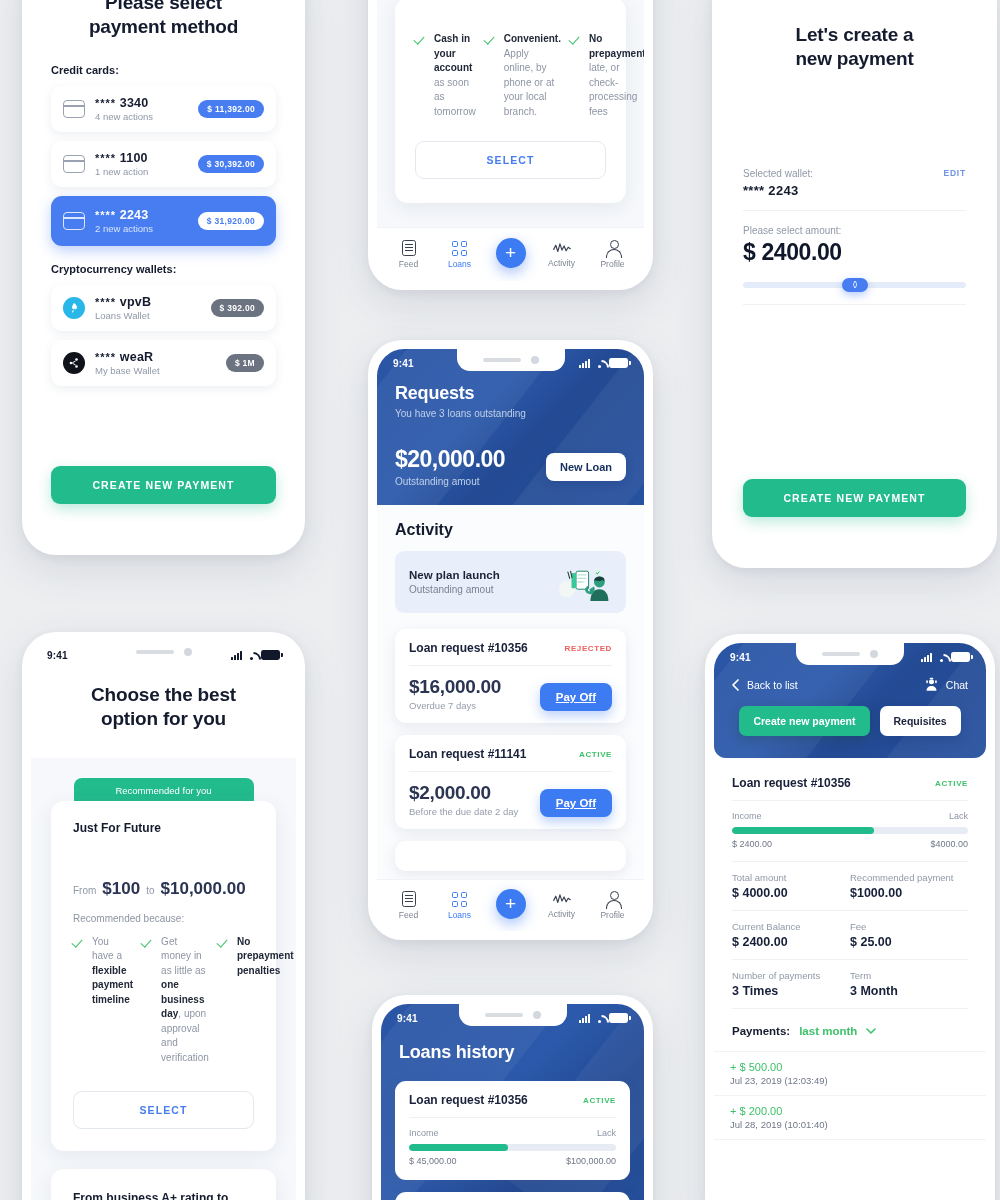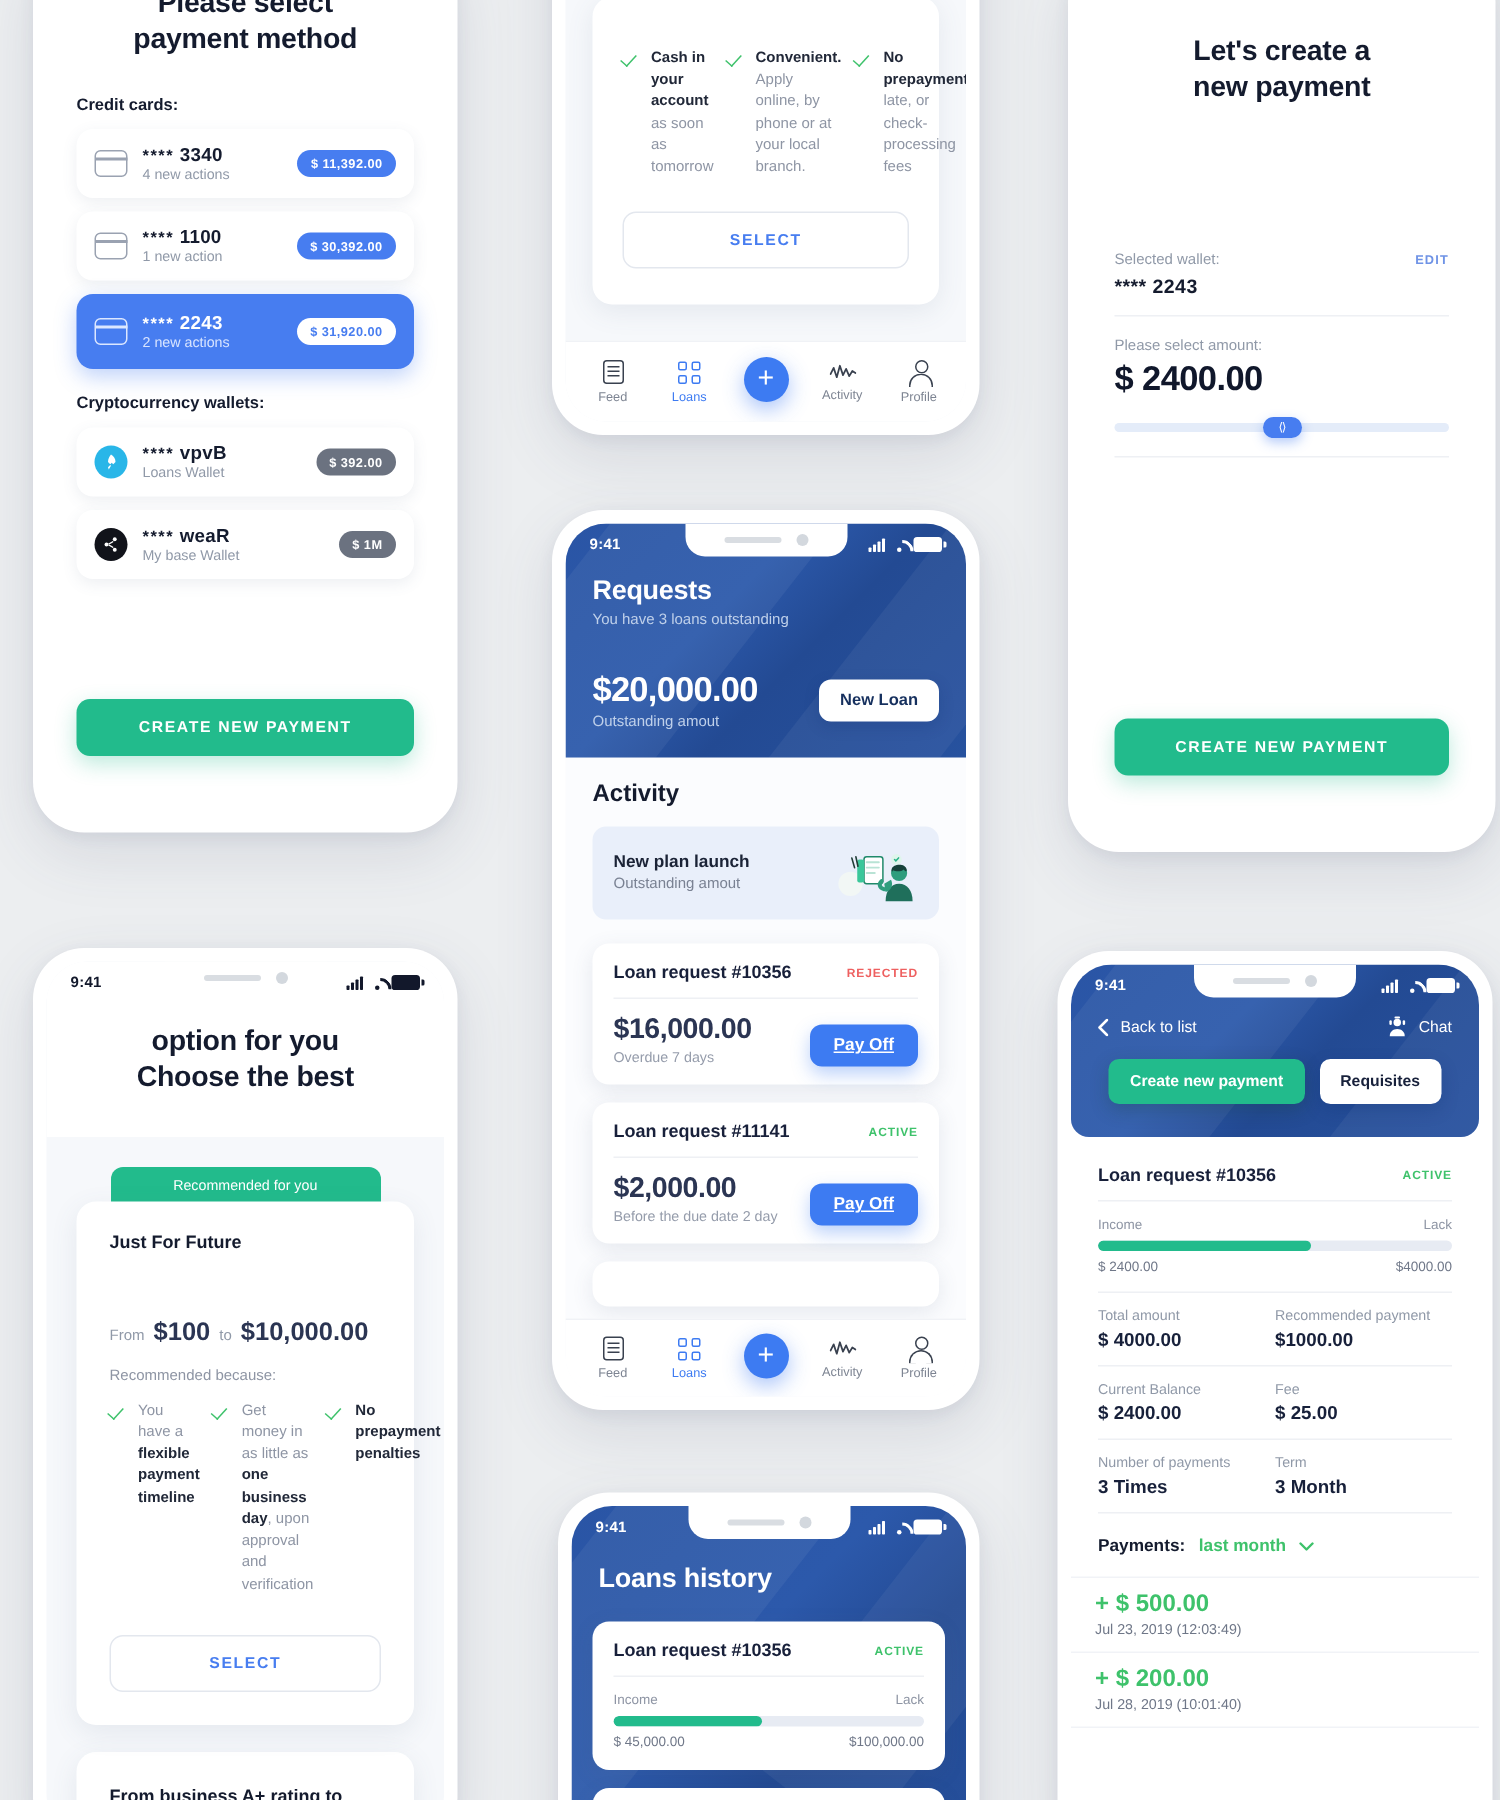--- a/index.html
+++ b/index.html
@@ -184,21 +184,21 @@
   .prog-vals{display:flex;justify-content:space-between;font-size:9px;color:#6f7788;}
 
   
   .kv-row{display:flex;padding:10px 0;}
   .kv{flex:1;}
   .kv .k{font-size:9.5px;color:#9099a8;margin-bottom:3px;}
   .kv .v{font-size:12.5px;font-weight:700;color:#17203a;}
   .sep{height:1px;background:#eef0f4;}
 
   .pay-item{padding:9px 16px;border-bottom:1px solid #f1f3f7;}
-  .pay-amt{font-size:16px;font-weight:700;color:#3ec26b;}
+  .pay-amt{font-size:11px;font-weight:400;color:#3ec26b;}
   .pay-date{font-size:9.5px;color:#6f7788;margin-top:2px;}
 
   .reco-badge{
     background:#22bb8c;color:#fff;font-size:9.5px;border-radius:8px 8px 0 0;
     padding:7px 0;text-align:center;width:180px;margin:0 auto;
   }
 
   
   .illus{width:54px;height:40px;flex:0 0 auto;}
 </style>
@@ -524,22 +524,22 @@
                 <i></i>
                 <i></i>
                 <i></i>
               </div>
             <div class="wifi"></div>
             <div class="batt"></div>
           </div>
         </div>
         <div style="padding:14px 20px 26px;">
           <div class="h-title">
+            <div>Choose the best</div>
             <div>option for you</div>
-            <div>Choose the best</div>
           </div>
         </div>
       </div>
 
       <div style="padding:20px 20px 0;">
         <div class="reco-badge">Recommended for you</div>
         <div style="background:#fff;border-radius:13px;box-shadow:0 5px 18px rgba(80,95,130,.10);padding:20px 22px 22px;margin-top:-2px;position:relative;">
           <div style="font-size:12px;font-weight:700;color:#141b2e;">Just For Future</div>
           <div style="display:flex;align-items:baseline;gap:6px;margin-top:8px;">
             <span style="font-size:10px;color:#9099a8;">From</span>

